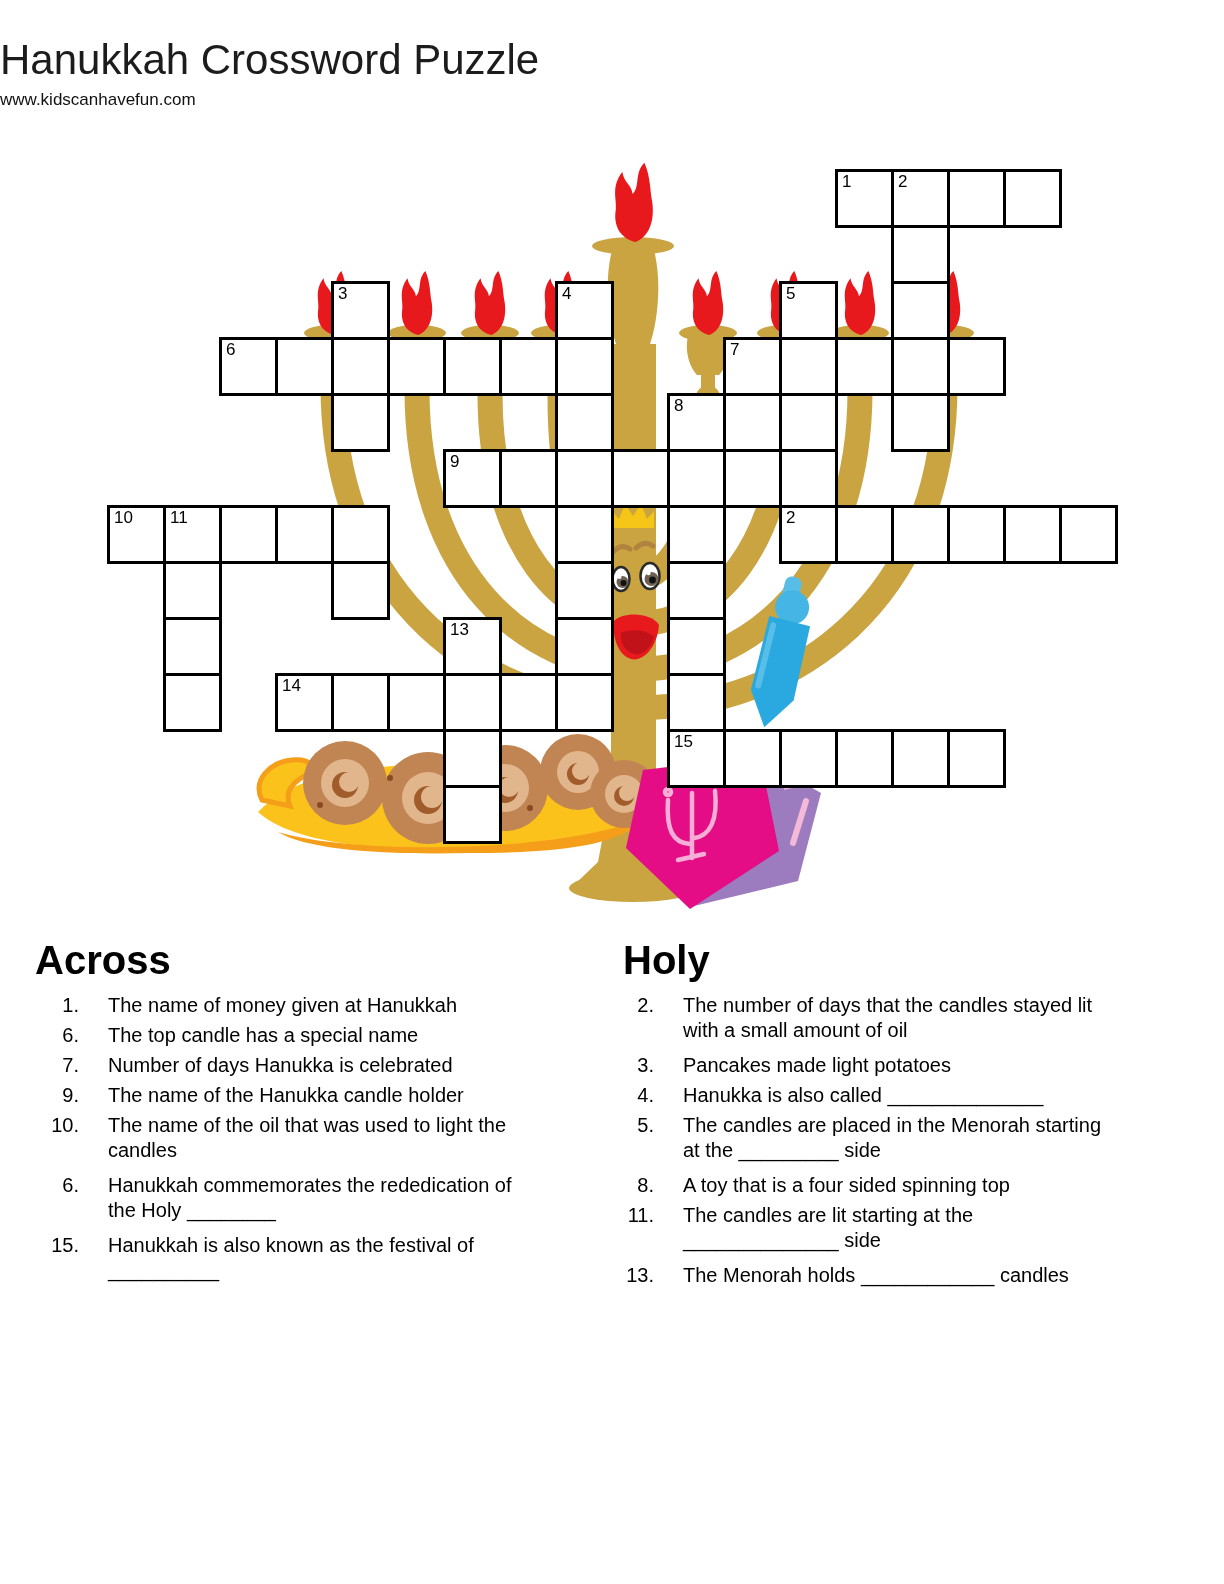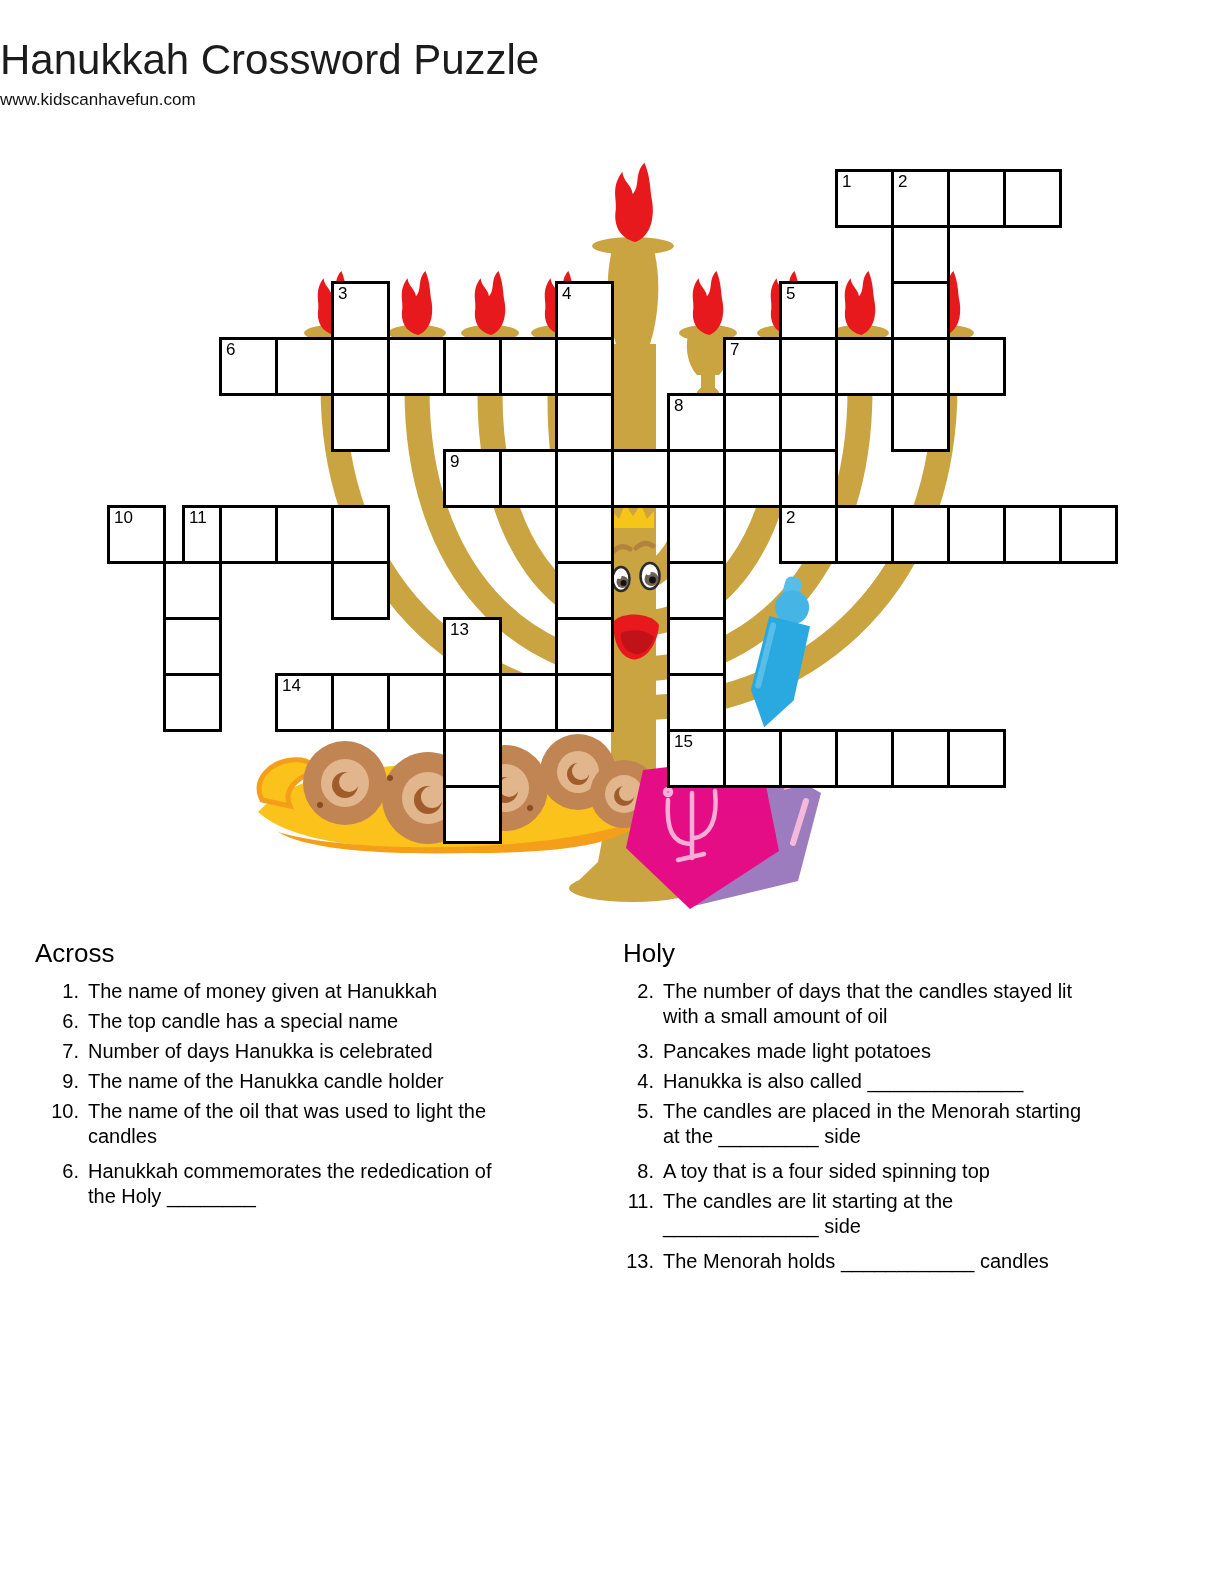--- a/index.html
+++ b/index.html
@@ -7,26 +7,26 @@
   .hdr{position:absolute;left:0;top:0;width:100%;text-align:left;z-index:3;}
   .title{margin:0;margin-top:36px;font-size:42px;font-weight:400;letter-spacing:0px;color:#1c1c1c;}
   .subtitle{margin-top:6px;font-size:17px;color:#111;}
   #art{position:absolute;left:0;top:0;width:1224px;height:935px;z-index:0;}
   #grid{position:absolute;left:0;top:0;width:1224px;height:935px;z-index:2;}
   .cell{position:absolute;width:59px;height:59px;box-sizing:border-box;border:3px solid #000;background:#fff;}
   .cell .cnum{display:block;font-size:17px;line-height:18px;padding:1px 0 0 4px;color:#000;}
   .clues{position:absolute;top:938px;z-index:3;}
   #across{left:33px;width:565px;}
   #down{left:608px;width:606px;}
-  .clues h2{font-size:26px;font-weight:400;margin:0 0 10px 2px;color:#000;}
+  .clues h2{font-size:40px;font-weight:700;margin:0 0 10px 2px;color:#000;}
   #down h2{margin-left:15px;}
   .clue{display:grid;grid-template-columns:46px 1fr;column-gap:9px;font-size:20px;line-height:25px;margin-bottom:5px;color:#000;}
   .clue.ml{margin-bottom:10px;}
   .clue .num{text-align:right;}
-  .clue .txt{white-space:pre-line;}
+  .clue .txt{white-space:pre-line;margin-left:20px;}
 </style>
 </head>
 <body>
 
 <div class="hdr">
   <h1 class="title">Hanukkah Crossword Puzzle</h1>
   <div class="subtitle">www.kidscanhavefun.com</div>
 </div>
 
 <svg id="art" viewBox="0 0 1224 935" xmlns="http://www.w3.org/2000/svg">
@@ -207,21 +207,21 @@
     </div>
     <div class="cell" style="left: 499px; top: 449px;"></div>
     <div class="cell" style="left: 555px; top: 449px;"></div>
     <div class="cell" style="left: 611px; top: 449px;"></div>
     <div class="cell" style="left: 667px; top: 449px;"></div>
     <div class="cell" style="left: 723px; top: 449px;"></div>
     <div class="cell" style="left: 779px; top: 449px;"></div>
     <div class="cell" style="left: 107px; top: 505px;">
       <span class="cnum">10</span>
     </div>
-    <div class="cell" style="left: 163px; top: 505px; margin-left: 19px;">
+    <div class="cell" style="left: 163px; top: 505px;">
       <span class="cnum">11</span>
     </div>
     <div class="cell" style="left: 219px; top: 505px;"></div>
     <div class="cell" style="left: 275px; top: 505px;"></div>
     <div class="cell" style="left: 331px; top: 505px;"></div>
     <div class="cell" style="left: 555px; top: 505px;"></div>
     <div class="cell" style="left: 667px; top: 505px;"></div>
     <div class="cell" style="left: 779px; top: 505px;">
       <span class="cnum">2</span>
     </div>
@@ -284,20 +284,25 @@
       <div class="clue ml">
         <span class="num">10.</span>
         <span class="txt">The name of the oil that was used to light the
 candles</span>
       </div>
       <div class="clue ml">
         <span class="num">6.</span>
         <span class="txt">Hanukkah commemorates the rededication of
 the Holy ________</span>
       </div>
+      <div class="clue ml">
+        <span class="num">15.</span>
+        <span class="txt">Hanukkah is also known as the festival of
+__________</span>
+      </div>
     </div>
 </div>
 <div id="down" class="clues">
   <h2>Holy</h2>
   <div class="list">
       <div class="clue ml">
         <span class="num">2.</span>
         <span class="txt">The number of days that the candles stayed lit
 with a small amount of oil</span>
       </div>

